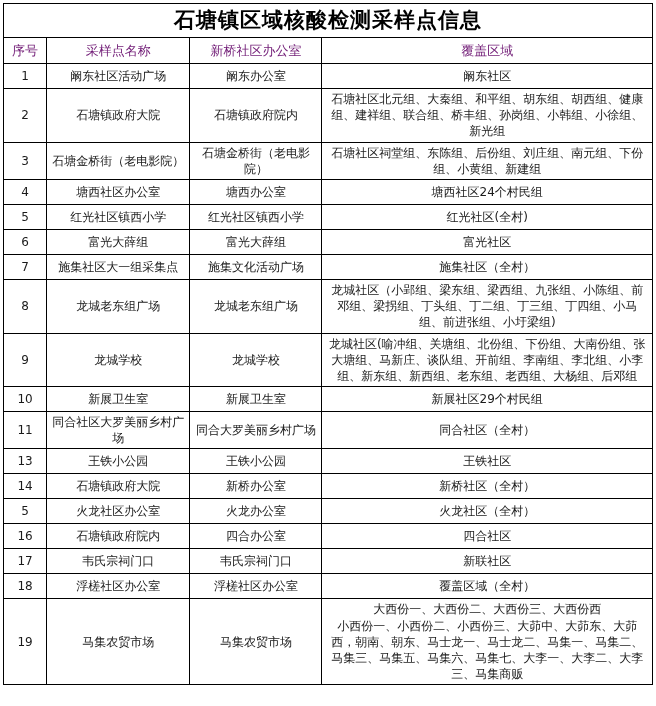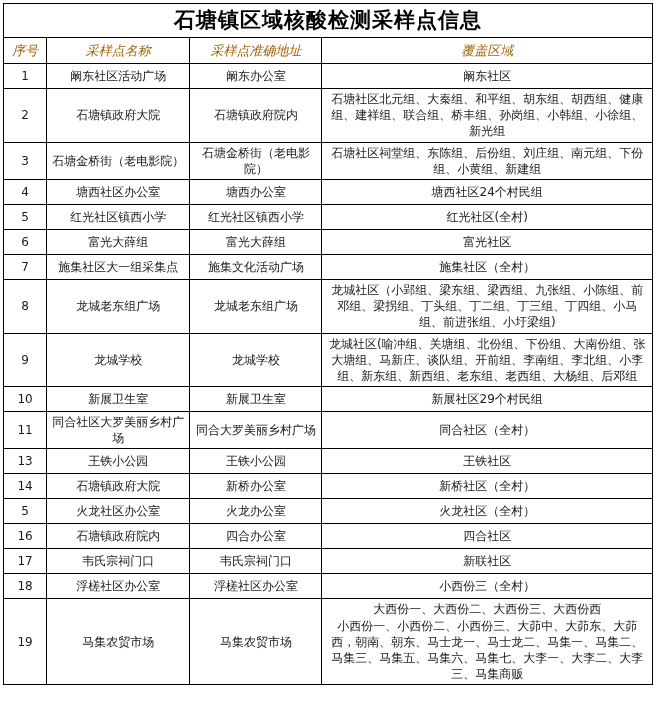--- a/index.html
+++ b/index.html
@@ -33,22 +33,21 @@
     font-weight:bold;
     height:31px;
     padding:1px 2px;
     letter-spacing:1px;
     color:#000;
   }
   .head-cell{
     font-size:13px;
     font-weight:normal;
     height:21px;
-    color:#a16207;
-    font-style:italic;
+    color:#701a75;
   }
   tbody td{height:20px;}
   td.no-cell{font-size:12px;}
 </style>
 </head>
 <body>
 
 <div class="sheet">
   <table>
     <colgroup>
@@ -57,21 +56,21 @@
         <col class="c-addr">
         <col class="c-cov">
     </colgroup>
     <thead>
       <tr>
         <td class="title-cell" colspan="4">石塘镇区域核酸检测采样点信息</td>
       </tr>
       <tr>
         <td class="head-cell">序号</td>
         <td class="head-cell">采样点名称</td>
-        <td class="head-cell">采样点准确地址</td>
+        <td class="head-cell">新桥社区办公室</td>
         <td class="head-cell">覆盖区域</td>
       </tr>
     </thead>
     <tbody id="rows-body">
         <tr>
           <td class="no-cell">1</td>
           <td>阚东社区活动广场</td>
           <td>阚东办公室</td>
           <td>阚东社区</td>
         </tr>
@@ -162,21 +161,21 @@
         <tr>
           <td class="no-cell">17</td>
           <td>韦氏宗祠门口</td>
           <td>韦氏宗祠门口</td>
           <td>新联社区</td>
         </tr>
         <tr>
           <td class="no-cell">18</td>
           <td>浮槎社区办公室</td>
           <td>浮槎社区办公室</td>
-          <td>小西份三（全村）</td>
+          <td>覆盖区域（全村）</td>
         </tr>
         <tr>
           <td class="no-cell">19</td>
           <td>马集农贸市场</td>
           <td>马集农贸市场</td>
           <td>大西份一、大西份二、大西份三、大西份西
 小西份一、小西份二、小西份三、大茆中、大茆东、大茆西，朝南、朝东、马士龙一、马士龙二、马集一、马集二、马集三、马集五、马集六、马集七、大李一、大李二、大李三、马集商贩</td>
         </tr>
       </tbody>
   </table>

